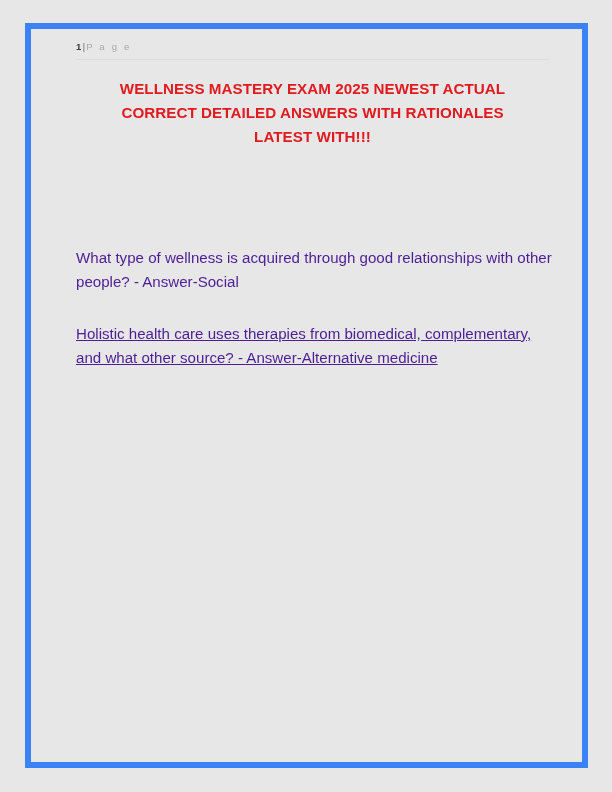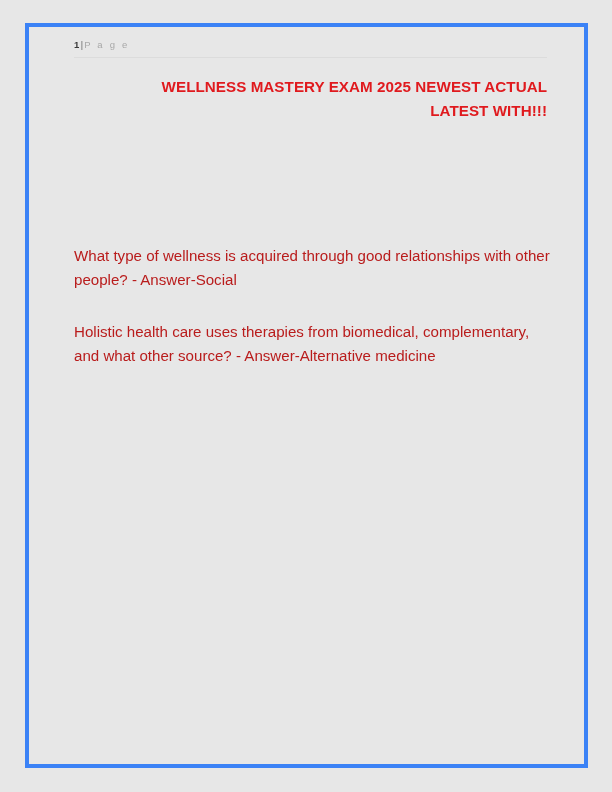--- a/index.html
+++ b/index.html
@@ -14,21 +14,21 @@
     overflow: hidden;
   }
 
   #page-sheet {
     position: absolute;
     left: 25px;
     top: 23px;
     width: 563px;
     height: 745px;
     box-sizing: border-box;
-    border: 4px solid #3b82f6;
+    border: 6px solid #3b82f6;
     background: #e7e7e7;
   }
 
   .page-inner {
     position: relative;
     width: 100%;
     height: 100%;
     box-sizing: border-box;
     padding: 0;
   }
@@ -70,64 +70,66 @@
     height: 1px;
     background: #dcdcdc;
   }
 
   
   .doc-title {
     position: absolute;
     left: 45px;
     top: 48px;
     width: 473px;
-    text-align: right;
+    text-align: center;
     color: #e01a1e;
     font-size: 15.2px;
     font-weight: bold;
     line-height: 24px;
     letter-spacing: 0.05px;
   }
   .doc-title .tline {
     display: block;
     white-space: nowrap;
   }
 
   
   .doc-body {
     position: absolute;
     left: 45px;
     top: 217px;
     width: 490px;
   }
   .qa-block {
-    color: #b91c1c;
+    color: #4c1d95;
     font-size: 15.1px;
     line-height: 24px;
     margin: 0 0 28px 0;
     width: 478px;
     text-align: left;
   }
   .qa-block:last-child {
     margin-bottom: 12px;
+    text-decoration: underline;
   }
 </style>
 </head>
 <body>
 
 <div id="page-sheet">
   <div class="page-inner">
 
     <div class="doc-header">
       <span class="header-line"><span class="pg-num">1</span><span class="pg-bar">|</span><span class="pg-word">P a g e</span></span>
     </div>
     <div class="header-rule"></div>
 
     <div class="doc-title">
       <span class="tline">WELLNESS MASTERY EXAM 2025 NEWEST ACTUAL</span>
+      <span class="tline">CORRECT DETAILED ANSWERS WITH RATIONALES</span>
       <span class="tline">LATEST WITH!!!</span>
     </div>
 
     <div class="doc-body">
       <p class="qa-block">What type of wellness is acquired through good relationships with other people? - Answer-Social</p>
       <p class="qa-block">Holistic health care uses therapies from biomedical, complementary, and what other source? - Answer-Alternative medicine</p>
     </div>
 
   </div>
 </div>

